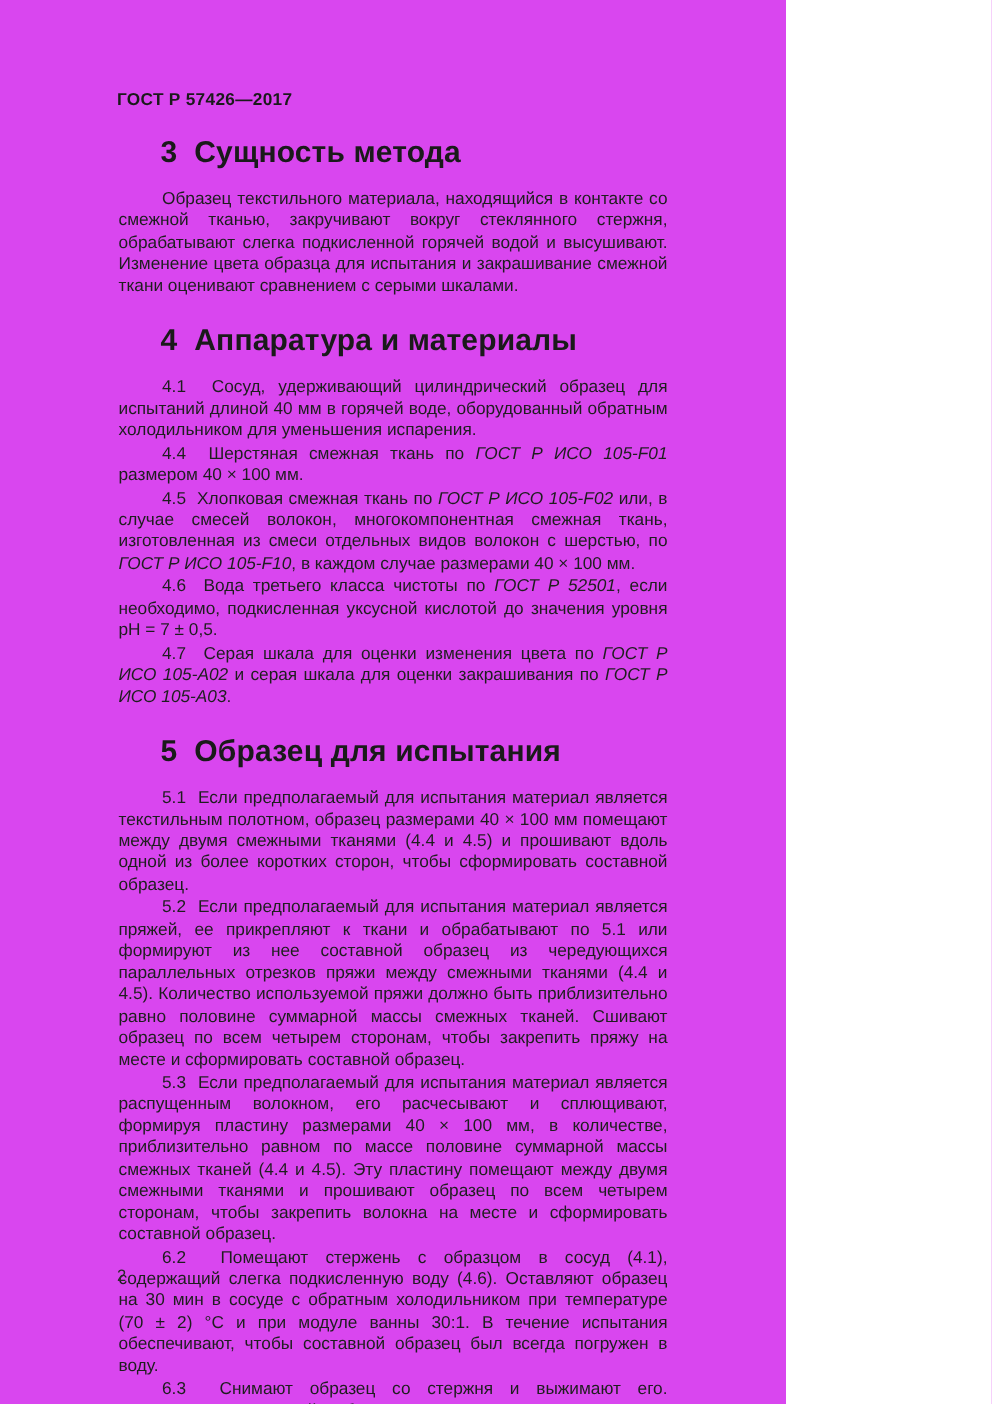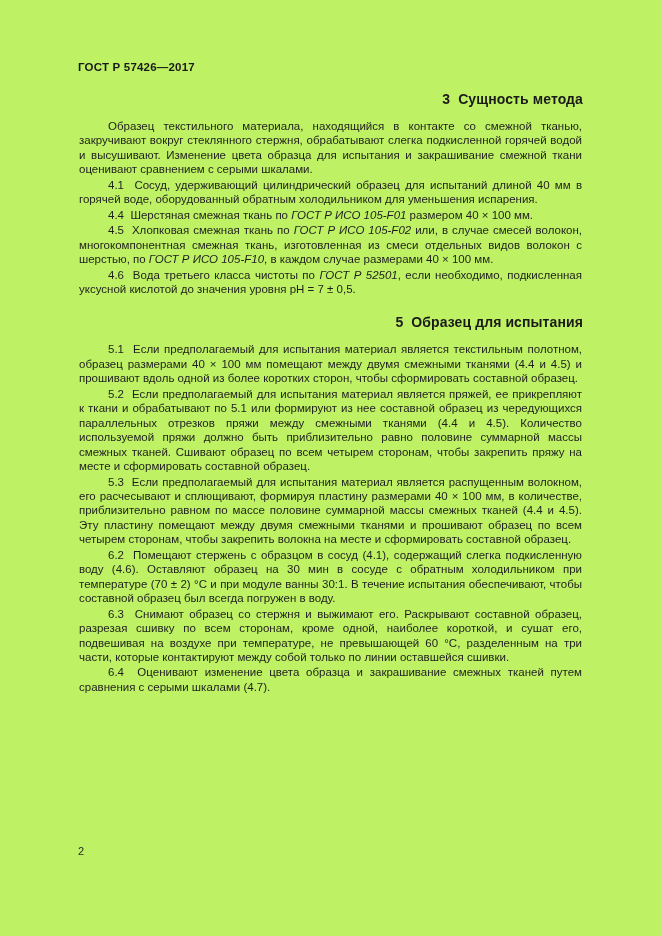--- a/index.html
+++ b/index.html
@@ -3,40 +3,39 @@
 <meta charset="utf-8">
 <style>
   * { box-sizing: border-box; }
   html, body {
     margin: 0; padding: 0;
     background: #ffffff;
     font-family: "Liberation Sans", sans-serif;
   }
   .page {
     position: relative;
-    width: 661px;
+    width: 524px;
     height: 936px;
-    background: #bef264;
+    background: #d946ef;
     color: #1e1e1e;
     padding: 61px 78px 0 78px;
     overflow: hidden;
   }
   .doc-header {
     font-size: 11.5px;
     font-weight: 700;
     letter-spacing: 0.2px;
     color: #1a1a1a;
   }
   .section-title {
-    font-size: 14px;
+    font-size: 20px;
     font-weight: 700;
     color: #1a1a1a;
     margin: 18px 0 12px 29px;
     letter-spacing: 0.1px;
-    text-align: right;
   }
   .para {
     font-size: 11.5px;
     line-height: 14.45px;
     margin: 1px;
     text-align: justify;
     text-indent: 29px;
     hyphens: auto;
     -webkit-hyphens: auto;
   }
@@ -52,24 +51,26 @@
 </head>
 <body>
 
 <div class="page">
 
   <div class="doc-header">ГОСТ Р 57426—2017</div>
 
   <h2 class="section-title">3&nbsp;&nbsp;Сущность метода</h2>
   <p class="para"><span>Образец текстильного материала, находящийся в контакте со смежной тканью, закручивают вокруг стеклянного стержня, обрабатывают слегка подкисленной горячей водой и высушивают. Изменение цвета образца для испытания и закрашивание смежной ткани оценивают сравнением с серыми шкалами.</span></p>
 
+  <h2 class="section-title">4&nbsp;&nbsp;Аппаратура и материалы</h2>
   <p class="para"><span>4.1&nbsp;&nbsp;Сосуд, удерживающий цилиндрический образец для испытаний длиной 40 мм в горячей воде, оборудованный обратным холодильником для уменьшения испарения.</span></p>
   <p class="para"><span>4.4&nbsp;&nbsp;Шерстяная смежная ткань по </span><span class="i">ГОСТ Р ИСО 105-F01</span><span> размером 40 × 100 мм.</span></p>
   <p class="para"><span>4.5&nbsp;&nbsp;Хлопковая смежная ткань по </span><span class="i">ГОСТ Р ИСО 105-F02</span><span> или, в случае смесей волокон, многокомпонентная смежная ткань, изготовленная из смеси отдельных видов волокон с шерстью, по </span><span class="i">ГОСТ Р ИСО 105-F10</span><span>, в каждом случае размерами 40 × 100 мм.</span></p>
   <p class="para"><span>4.6&nbsp;&nbsp;Вода третьего класса чистоты по </span><span class="i">ГОСТ Р 52501</span><span>, если необходимо, подкисленная уксусной кислотой до значения уровня pH = 7 ± 0,5.</span></p>
+  <p class="para"><span>4.7&nbsp;&nbsp;Серая шкала для оценки изменения цвета по </span><span class="i">ГОСТ Р ИСО 105-А02</span><span> и серая шкала для оценки закрашивания по </span><span class="i">ГОСТ Р ИСО 105-А03</span><span>.</span></p>
 
   <h2 class="section-title">5&nbsp;&nbsp;Образец для испытания</h2>
   <p class="para"><span>5.1&nbsp;&nbsp;Если предполагаемый для испытания материал является текстильным полотном, образец размерами 40 × 100 мм помещают между двумя смежными тканями (4.4 и 4.5) и прошивают вдоль одной из более коротких сторон, чтобы сформировать составной образец.</span></p>
   <p class="para"><span>5.2&nbsp;&nbsp;Если предполагаемый для испытания материал является пряжей, ее прикрепляют к ткани и обрабатывают по 5.1 или формируют из нее составной образец из чередующихся параллельных отрезков пряжи между смежными тканями (4.4 и 4.5). Количество используемой пряжи должно быть приблизительно равно половине суммарной массы смежных тканей. Сшивают образец по всем четырем сторонам, чтобы закрепить пряжу на месте и сформировать составной образец.</span></p>
   <p class="para"><span>5.3&nbsp;&nbsp;Если предполагаемый для испытания материал является распущенным волокном, его расчесывают и сплющивают, формируя пластину размерами 40 × 100 мм, в количестве, приблизительно равном по массе половине суммарной массы смежных тканей (4.4 и 4.5). Эту пластину помещают между двумя смежными тканями и прошивают образец по всем четырем сторонам, чтобы закрепить волокна на месте и сформировать составной образец.</span></p>
 
   <p class="para"><span>6.2&nbsp;&nbsp;Помещают стержень с образцом в сосуд (4.1), содержащий слегка подкисленную воду (4.6). Оставляют образец на 30 мин в сосуде с обратным холодильником при температуре (70 ± 2) °С и при модуле ванны 30:1. В течение испытания обеспечивают, чтобы составной образец был всегда погружен в воду.</span></p>
   <p class="para"><span>6.3&nbsp;&nbsp;Снимают образец со стержня и выжимают его. Раскрывают составной образец, разрезая сшивку по всем сторонам, кроме одной, наиболее короткой, и сушат его, подвешивая на воздухе при температуре, не превышающей 60 °С, разделенным на три части, которые контактируют между собой только по линии оставшейся сшивки.</span></p>
   <p class="para"><span>6.4&nbsp;&nbsp;Оценивают изменение цвета образца и закрашивание смежных тканей путем сравнения с серыми шкалами (4.7).</span></p>
 

